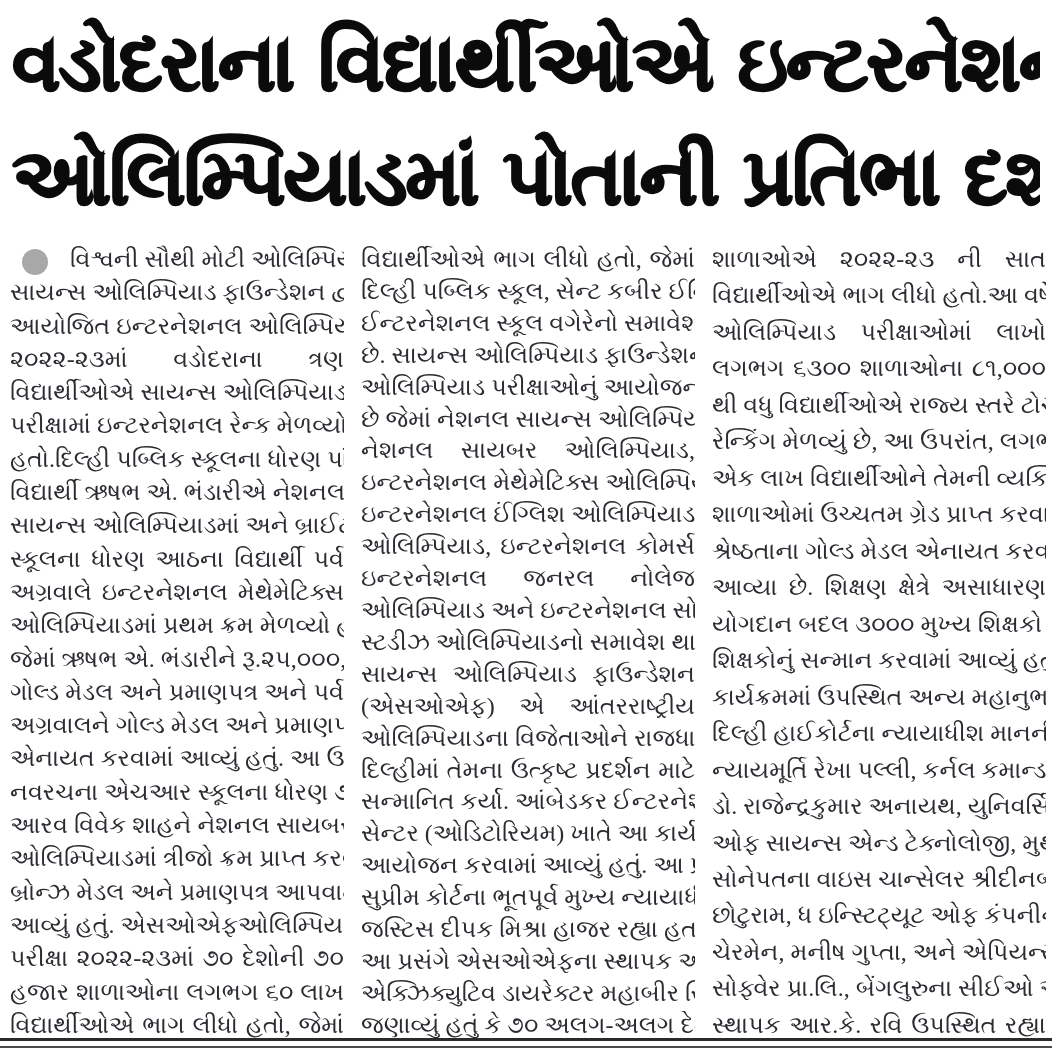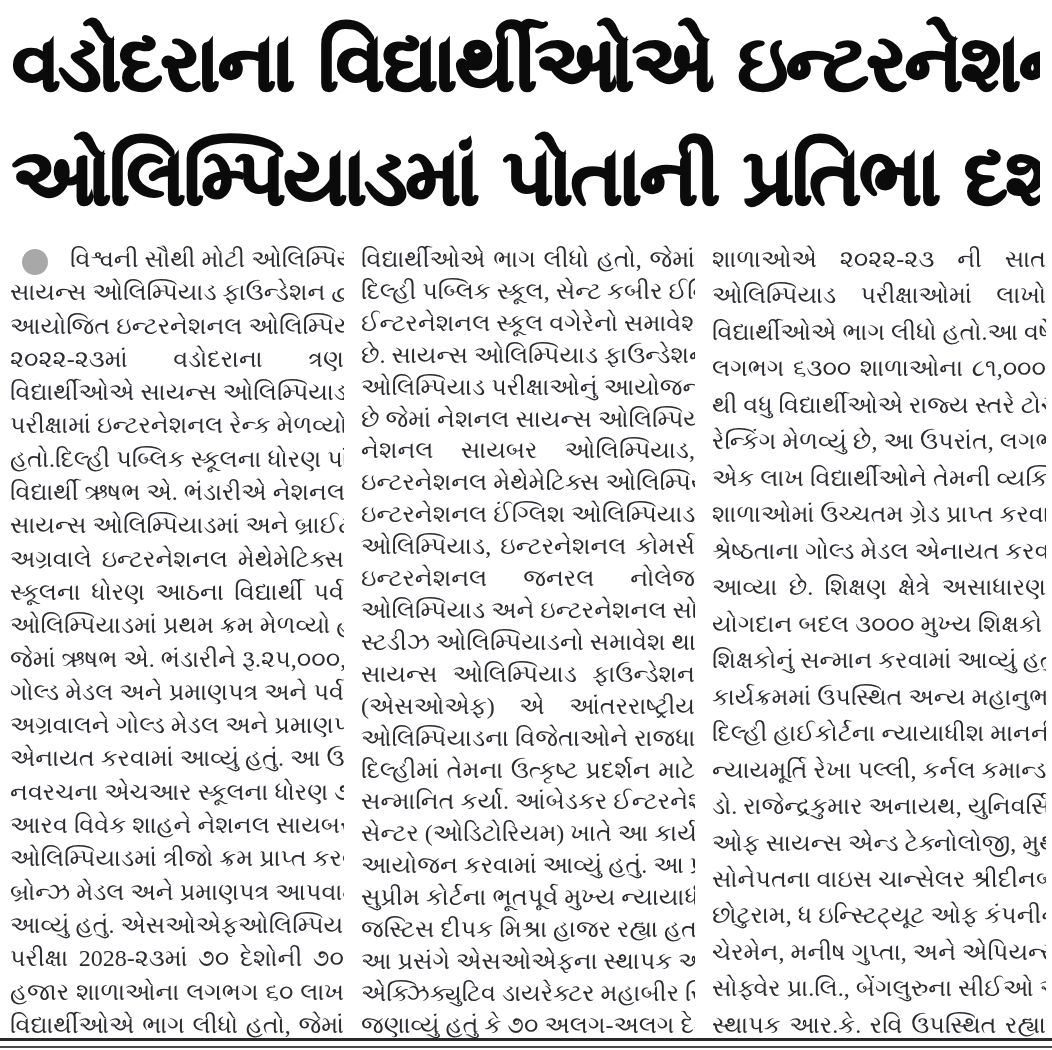--- a/index.html
+++ b/index.html
@@ -93,33 +93,33 @@
       <div class="lines">
           <div>વિશ્વની સૌથી મોટી ઓલિમ્પિયાડ</div>
           <div>સાયન્સ ઓલિમ્પિયાડ ફાઉન્ડેશન દ્વારા</div>
           <div>આયોજિત ઇન્ટરનેશનલ ઓલિમ્પિયાડ</div>
           <div>૨૦૨૨-૨૩માં વડોદરાના ત્રણ</div>
           <div>વિદ્યાર્થીઓએ સાયન્સ ઓલિમ્પિયાડની</div>
           <div>પરીક્ષામાં ઇન્ટરનેશનલ રેન્ક મેળવ્યો</div>
           <div>હતો.દિલ્હી પબ્લિક સ્કૂલના ધોરણ પાંચના</div>
           <div>વિદ્યાર્થી ઋષભ એ. ભંડારીએ નેશનલ</div>
           <div>સાયન્સ ઓલિમ્પિયાડમાં અને બ્રાઈટ ડે</div>
+          <div>સ્કૂલના ધોરણ આઠના વિદ્યાર્થી પર્વ</div>
           <div>અગ્રવાલે ઇન્ટરનેશનલ મેથેમેટિક્સ</div>
-          <div>સ્કૂલના ધોરણ આઠના વિદ્યાર્થી પર્વ</div>
           <div>ઓલિમ્પિયાડમાં પ્રથમ ક્રમ મેળવ્યો હતો,</div>
           <div>જેમાં ઋષભ એ. ભંડારીને રૂ.૨૫,૦૦૦,</div>
           <div>ગોલ્ડ મેડલ અને પ્રમાણપત્ર અને પર્વ</div>
           <div>અગ્રવાલને ગોલ્ડ મેડલ અને પ્રમાણપત્ર</div>
           <div>એનાયત કરવામાં આવ્યું હતું. આ ઉપરાંત</div>
           <div>નવરચના એચઆર સ્કૂલના ધોરણ ૭ ના</div>
           <div>આરવ વિવેક શાહને નેશનલ સાયબર</div>
           <div>ઓલિમ્પિયાડમાં ત્રીજો ક્રમ પ્રાપ્ત કરવા બદલ</div>
           <div>બ્રોન્ઝ મેડલ અને પ્રમાણપત્ર આપવામાં</div>
           <div>આવ્યું હતું. એસઓએફઓલિમ્પિયાડ</div>
-          <div>પરીક્ષા 2028-૨૩માં ૭૦ દેશોની ૭૦</div>
+          <div>પરીક્ષા ૨૦૨૨-૨૩માં ૭૦ દેશોની ૭૦</div>
           <div>હજાર શાળાઓના લગભગ ૬૦ લાખ</div>
           <div>વિદ્યાર્થીઓએ ભાગ લીધો હતો, જેમાં</div>
         </div>
     </div>
 
     <div class="col">
       <div class="lines">
           <div>વિદ્યાર્થીઓએ ભાગ લીધો હતો, જેમાં</div>
           <div>દિલ્હી પબ્લિક સ્કૂલ, સેન્ટ કબીર ઈન્ડિયન</div>
           <div>ઈન્ટરનેશનલ સ્કૂલ વગેરેનો સમાવેશ થાય</div>
@@ -144,22 +144,22 @@
           <div>જસ્ટિસ દીપક મિશ્રા હાજર રહ્યા હતા.</div>
           <div>આ પ્રસંગે એસઓએફના સ્થાપક અને</div>
           <div>એક્ઝિક્યુટિવ ડાયરેક્ટર મહાબીર સિંઘ</div>
           <div>જણાવ્યું હતું કે ૭૦ અલગ-અલગ દેશોના</div>
         </div>
     </div>
 
     <div class="col">
       <div class="lines">
           <div>શાળાઓએ ૨૦૨૨-૨૩ ની સાત</div>
+          <div>વિદ્યાર્થીઓએ ભાગ લીધો હતો.આ વર્ષે</div>
           <div>ઓલિમ્પિયાડ પરીક્ષાઓમાં લાખો</div>
-          <div>વિદ્યાર્થીઓએ ભાગ લીધો હતો.આ વર્ષે</div>
           <div>લગભગ ૬૩૦૦ શાળાઓના ૮૧,૦૦૦</div>
           <div>થી વધુ વિદ્યાર્થીઓએ રાજ્ય સ્તરે ટોચનું</div>
           <div>રેન્કિંગ મેળવ્યું છે, આ ઉપરાંત, લગભગ</div>
           <div>એક લાખ વિદ્યાર્થીઓને તેમની વ્યક્તિગત</div>
           <div>શાળાઓમાં ઉચ્ચતમ ગ્રેડ પ્રાપ્ત કરવા બદલ</div>
           <div>શ્રેષ્ઠતાના ગોલ્ડ મેડલ એનાયત કરવામાં</div>
           <div>આવ્યા છે. શિક્ષણ ક્ષેત્રે અસાધારણ</div>
           <div>યોગદાન બદલ ૩૦૦૦ મુખ્ય શિક્ષકો અને</div>
           <div>શિક્ષકોનું સન્માન કરવામાં આવ્યું હતું.આ</div>
           <div>કાર્યક્રમમાં ઉપસ્થિત અન્ય મહાનુભાવોમાં</div>

